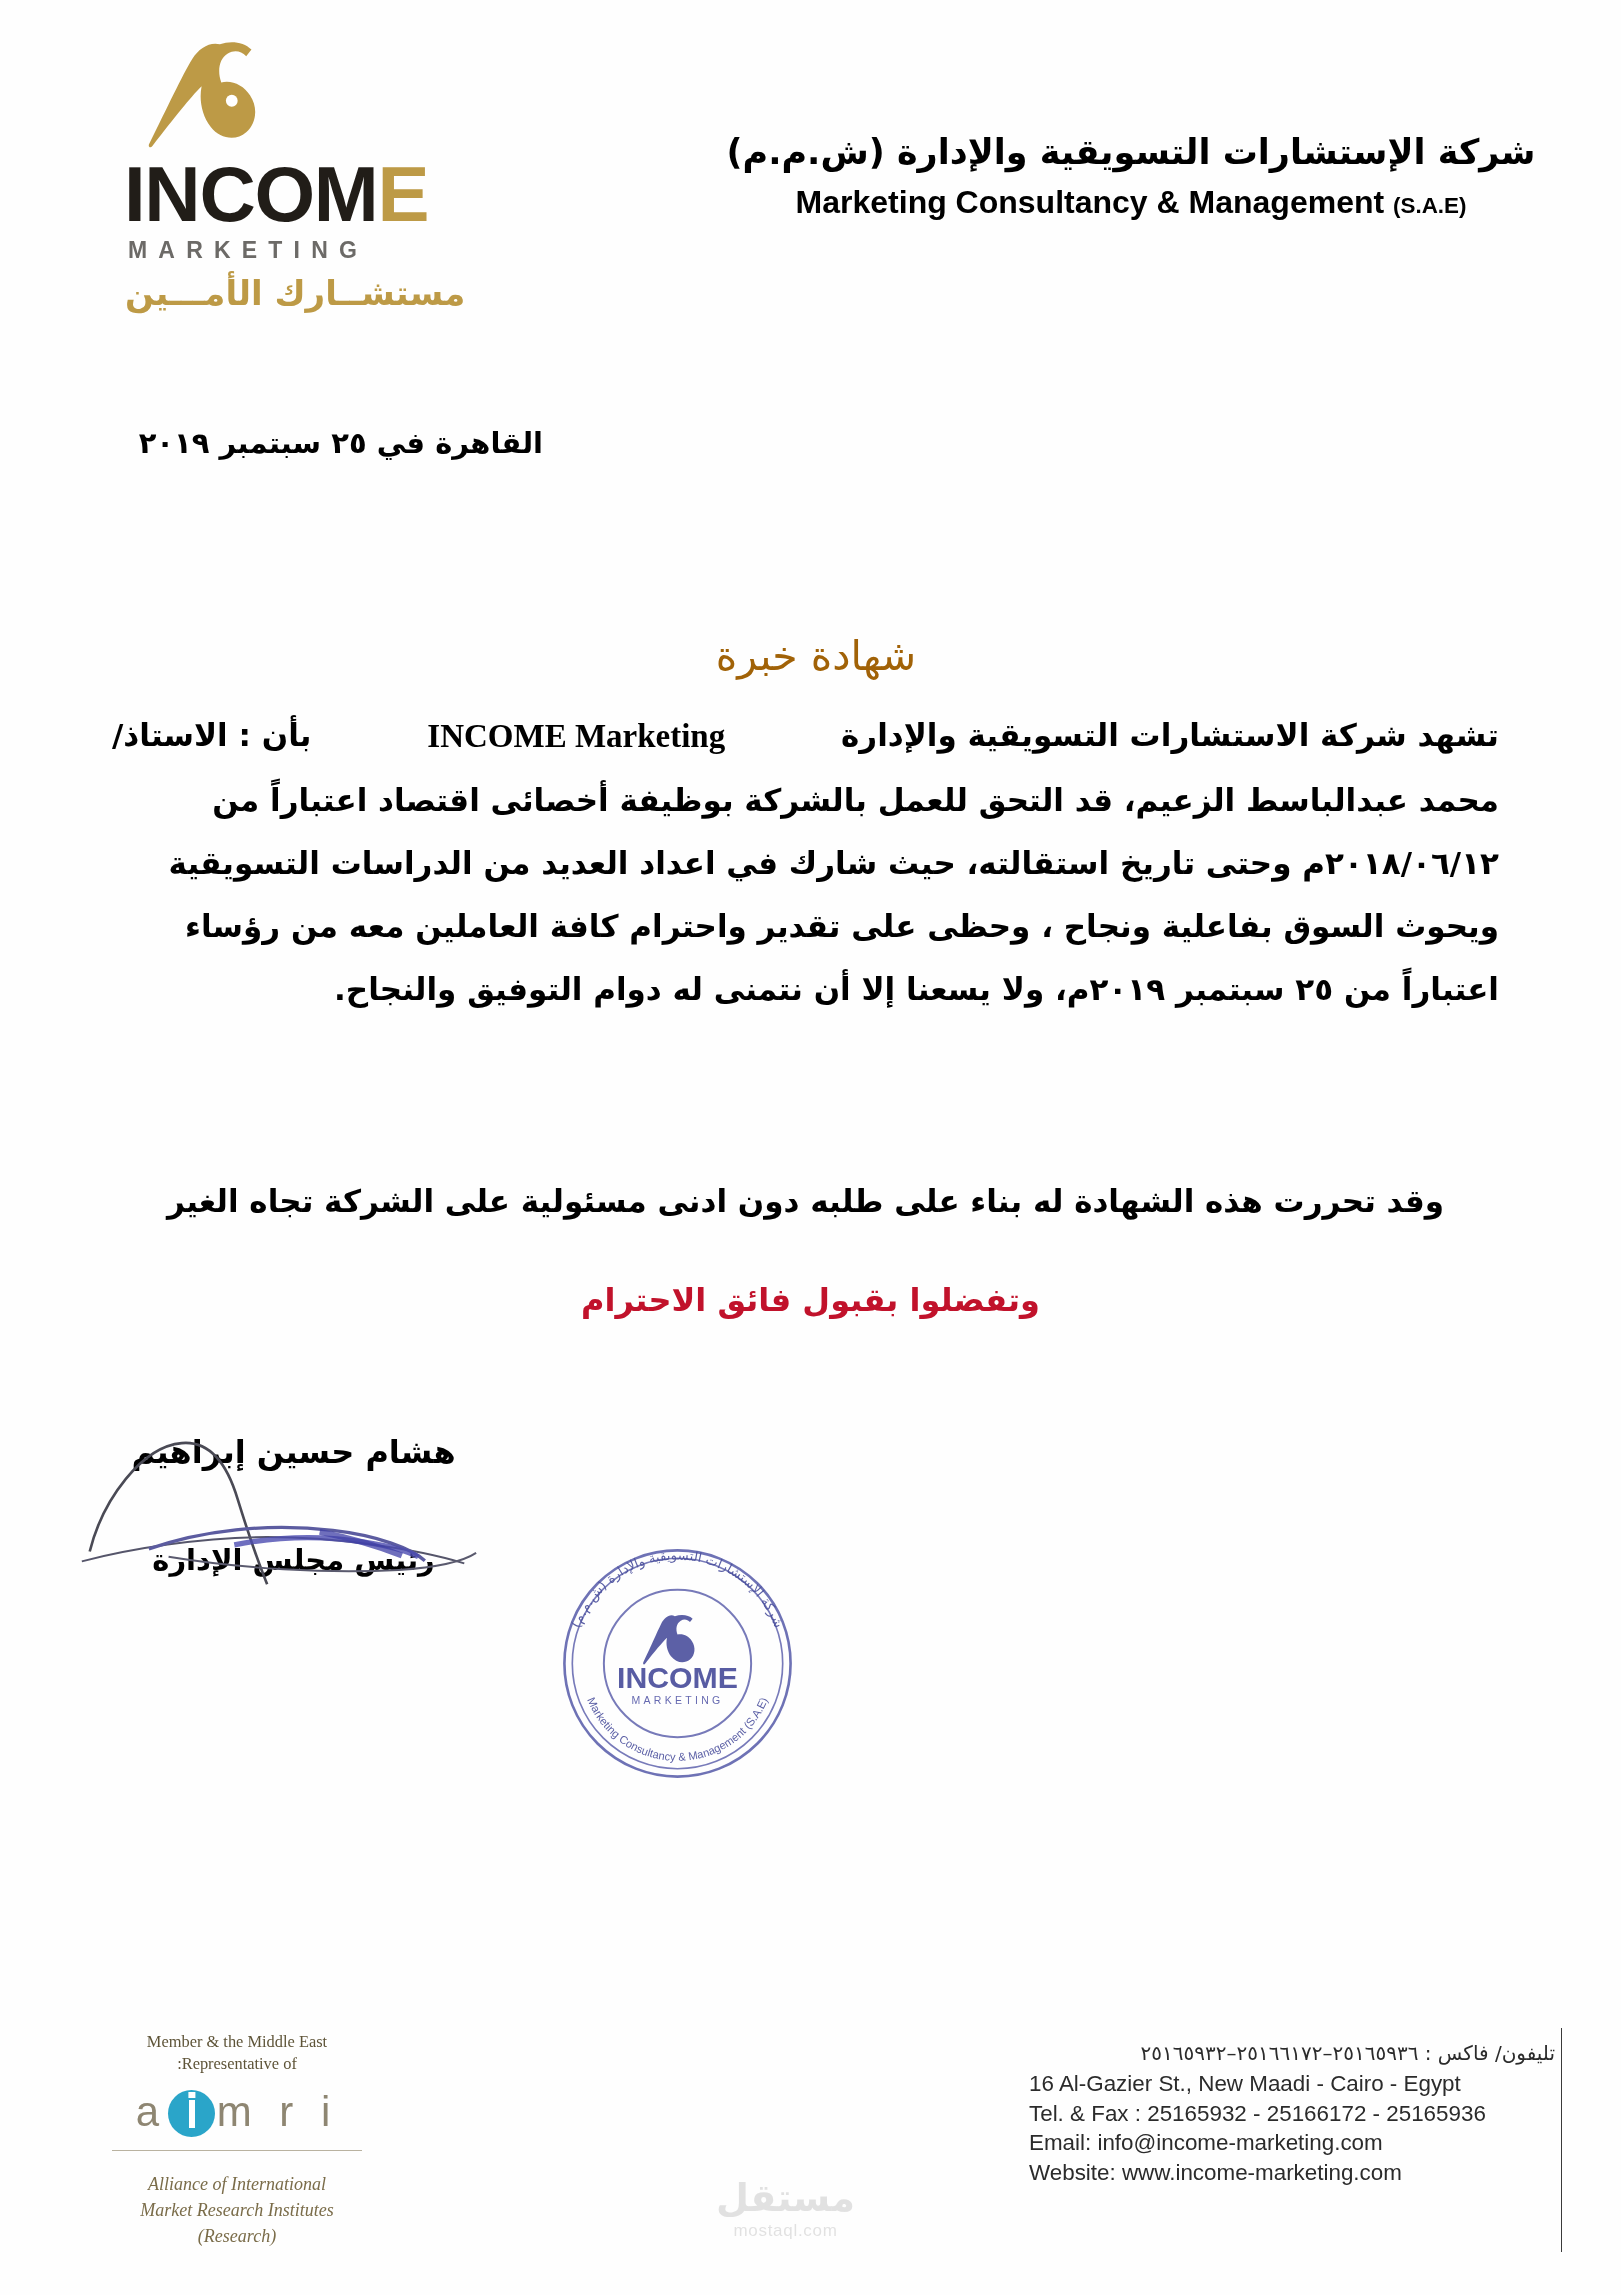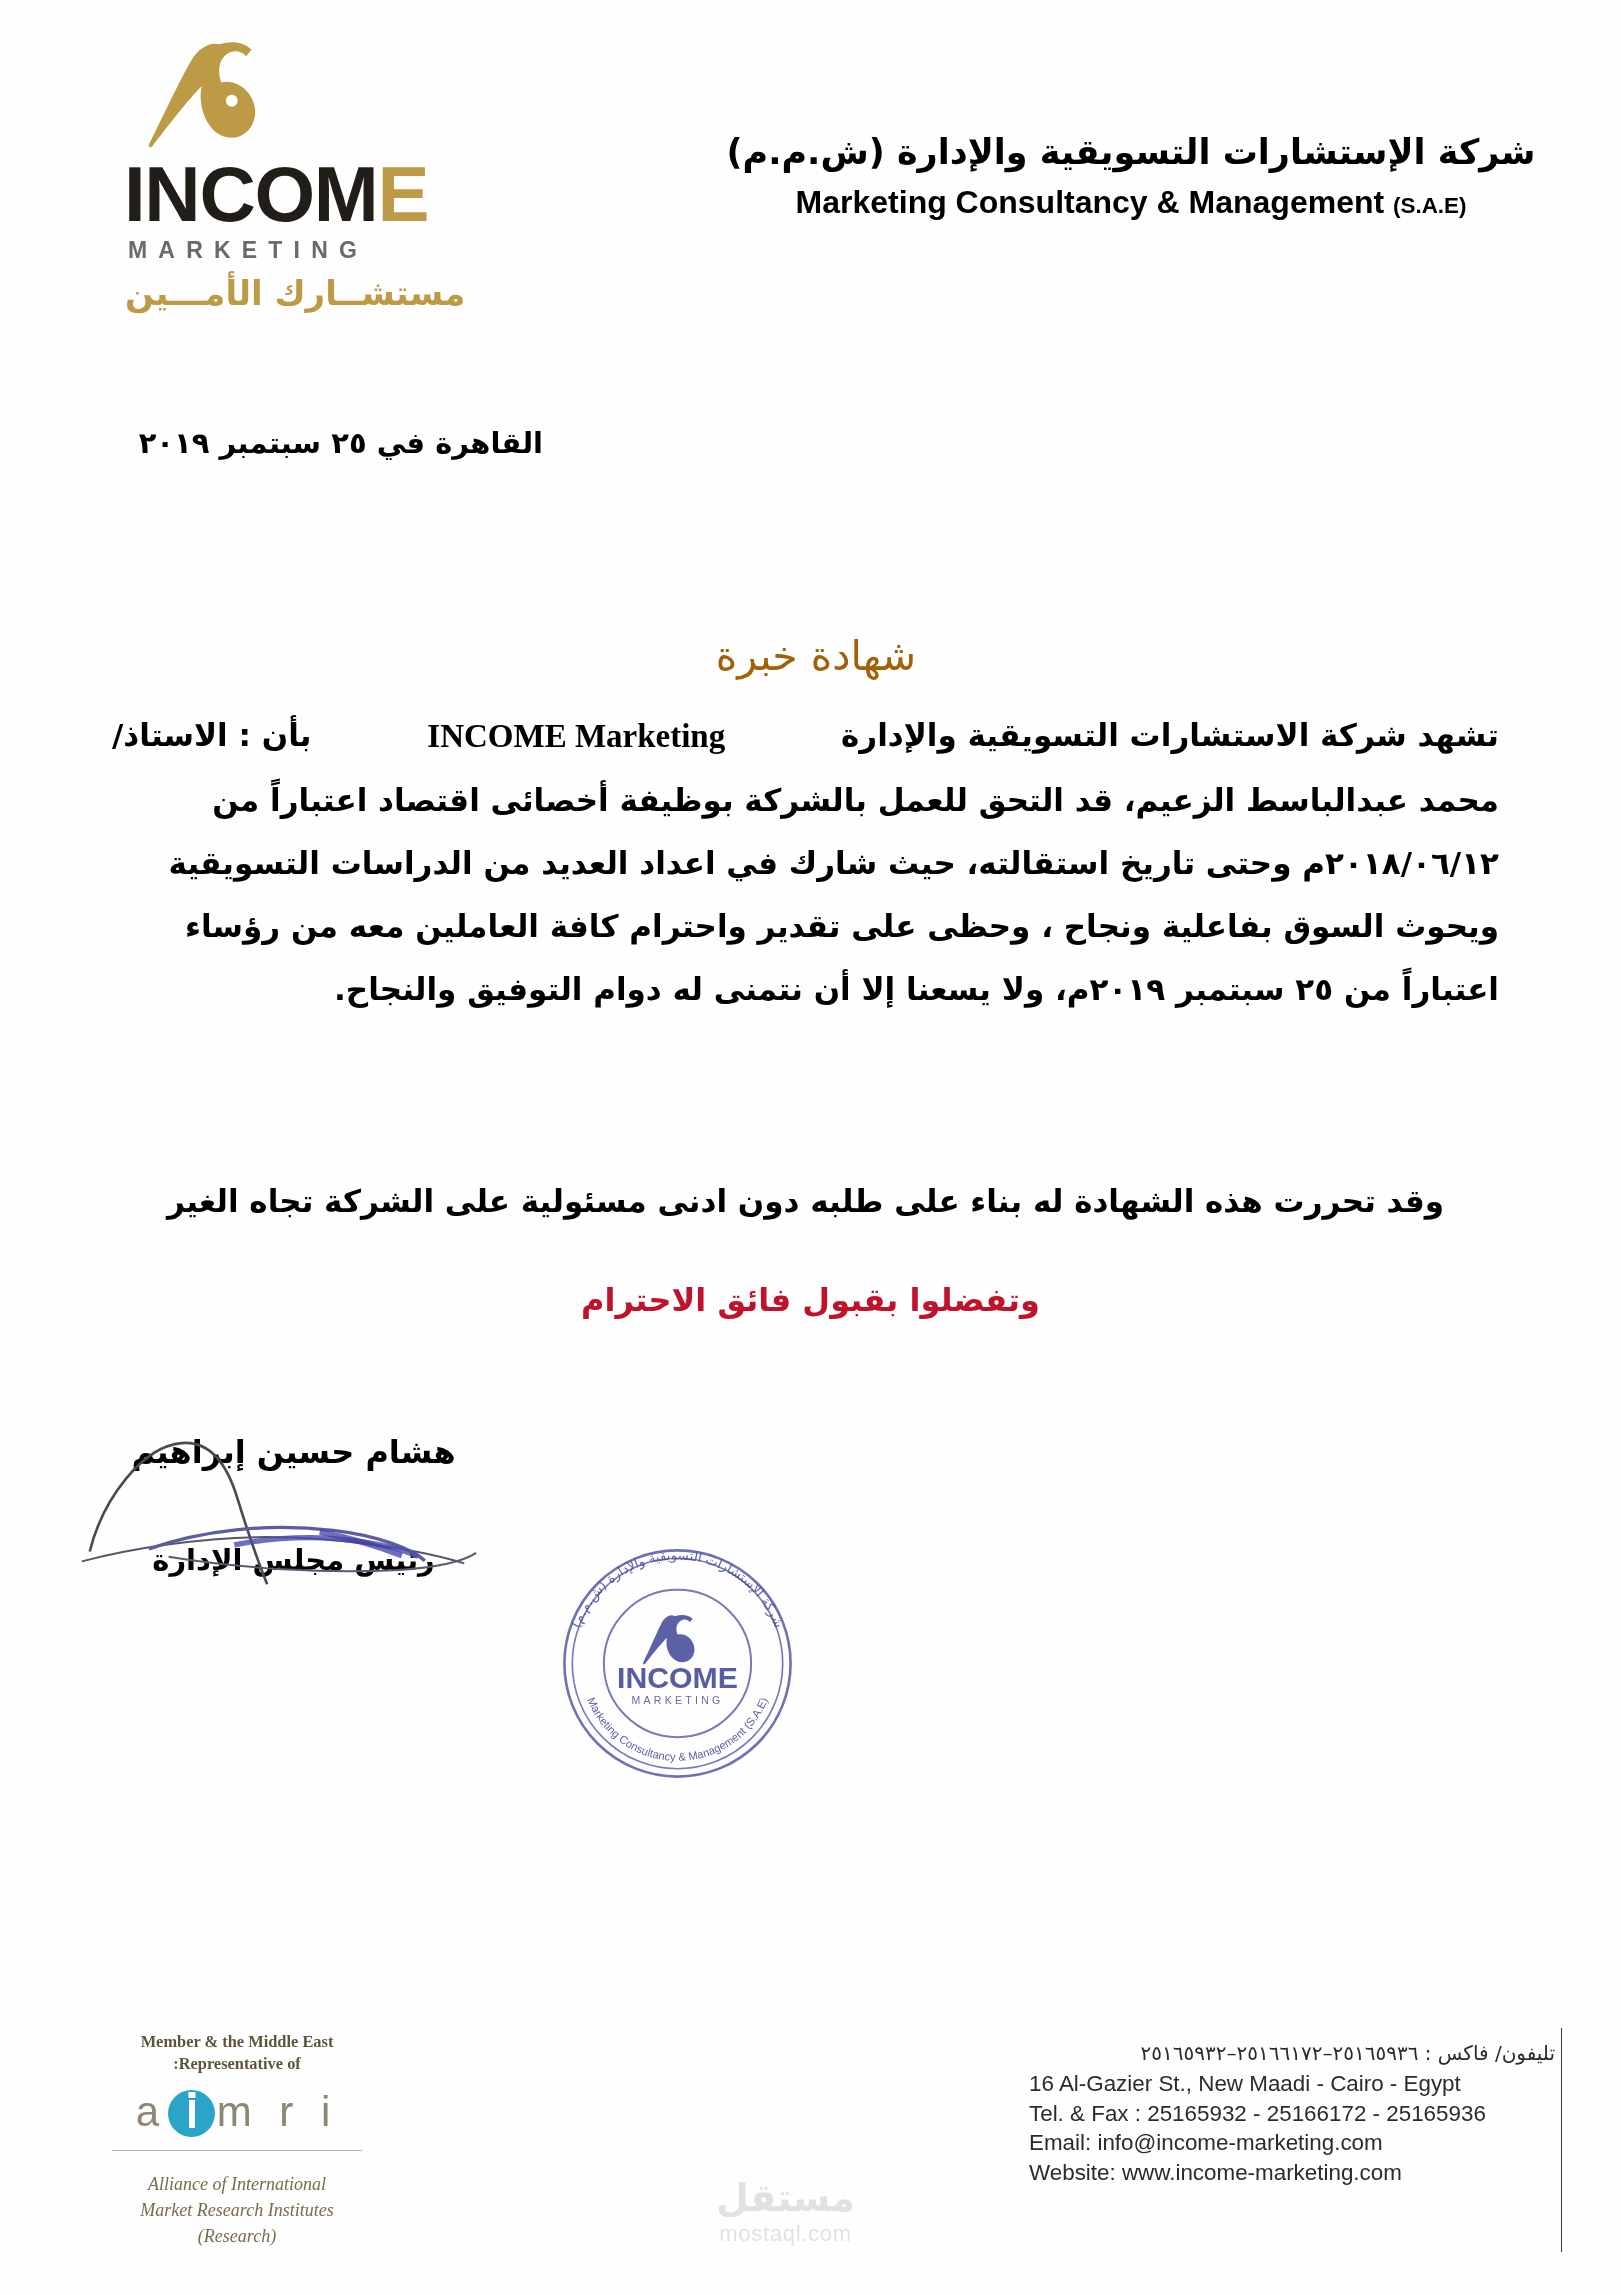--- a/index.html
+++ b/index.html
@@ -238,21 +238,21 @@
   .footer-left {
     position: absolute;
     left: 99px;
     top: 2031px;
     width: 276px;
     text-align: center;
     color: #6d6144;
   }
   .aimri-top {
     font-family: "Liberation Serif", serif;
-    font-weight: bold;
+    font-weight: normal;
     font-size: 16.4px;
     line-height: 1.35;
     color: #5e5438;
   }
   .aimri-logo {
     margin-top: 13px;
     font-family: "Liberation Sans", sans-serif;
     font-size: 42px;
     letter-spacing: 8px;
     color: #8e8672;
@@ -349,21 +349,21 @@
   }
   .wm-ar {
     font-family: "DejaVu Sans", sans-serif;
     font-size: 38px;
     font-weight: bold;
     direction: rtl;
     line-height: 1;
   }
   .wm-en {
     font-family: "Liberation Sans", sans-serif;
-    font-size: 22px;
+    font-size: 17px;
     margin-top: 4px;
     letter-spacing: 0.7px;
   }
 </style>
 </head>
 <body>
 
 <div class="page">
 
   <div class="header">

